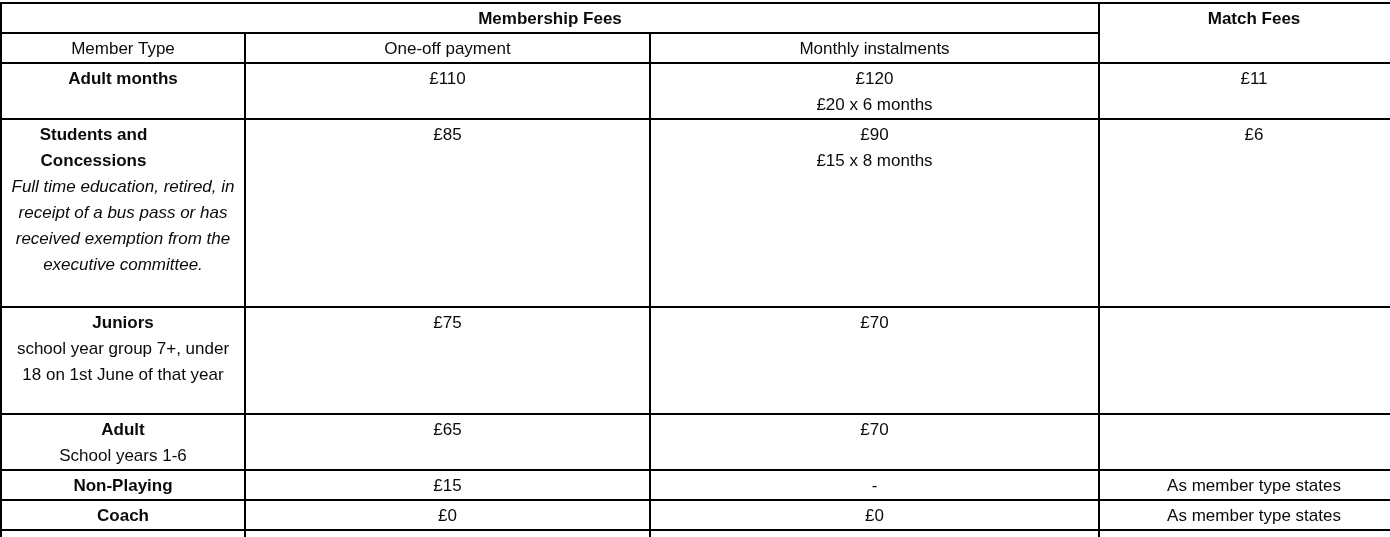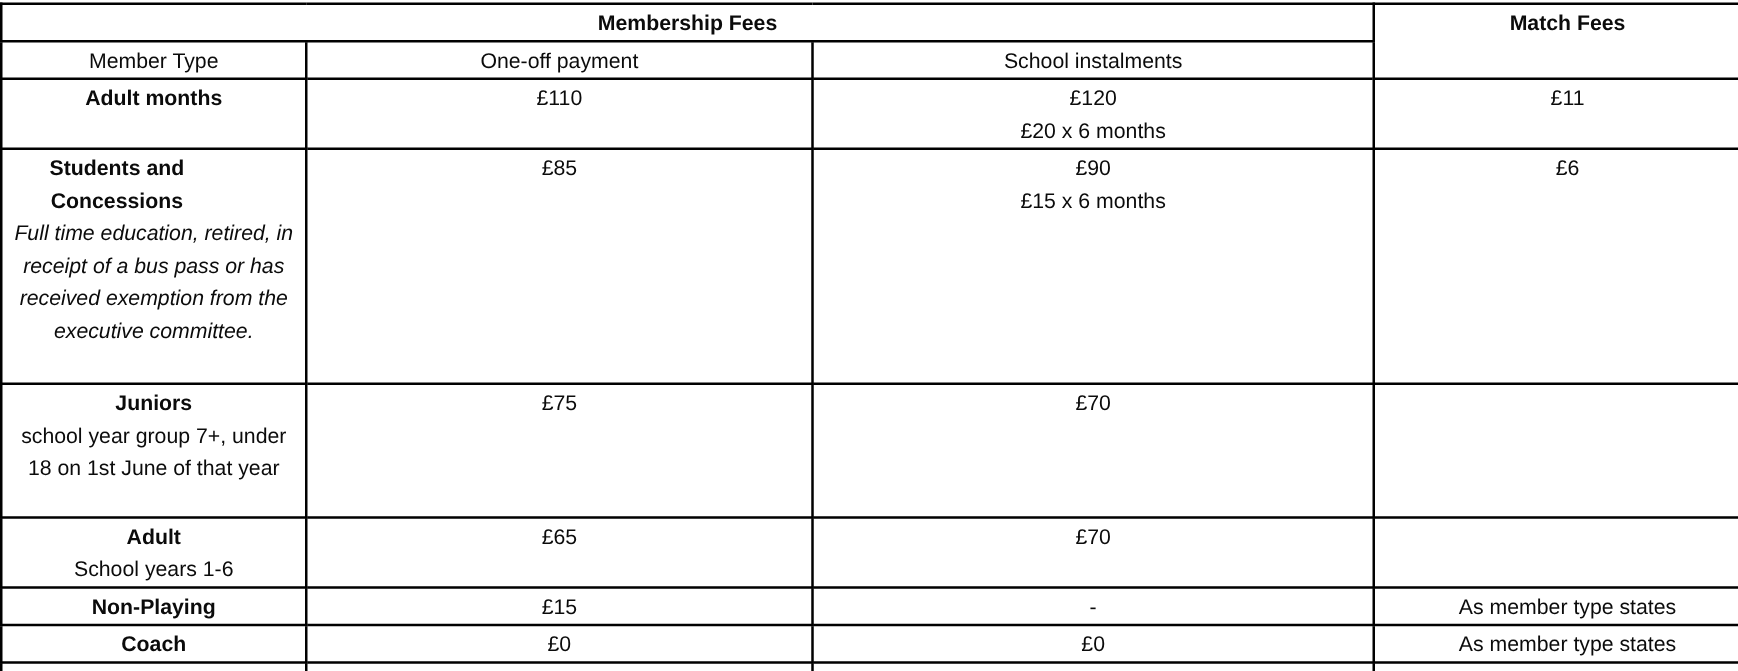--- a/index.html
+++ b/index.html
@@ -74,21 +74,21 @@
 
     <tbody>
         <tr class="r-head1">
       <th class="group-head" colspan="3">Membership Fees</th>
       <td class="match-head" rowspan="2">Match Fees</td>
     </tr>
 
     <tr class="r-head2">
       <th class="col-head">Member Type</th>
       <th class="col-head">One-off payment</th>
-      <th class="col-head">School instalments</th>
+      <th class="col-head">Monthly instalments</th>
     </tr>
 
     <tr class="r-adult">
       <td>
         <span class="mt-title">Adult months</span>
       </td>
       <td>£110</td>
       <td>
         <div>£120</div>
         <div>£20 x 6 months</div>
@@ -97,21 +97,21 @@
     </tr>
 
     <tr class="r-students">
       <td>
         <span class="mt-title narrow">Students and Concessions</span>
         <div class="desc italic">Full time education, retired, in receipt of a bus pass or has received exemption from the executive committee.</div>
       </td>
       <td>£85</td>
       <td>
         <div>£90</div>
-        <div>£15 x 6 months</div>
+        <div>£15 x 8 months</div>
       </td>
       <td>£6</td>
     </tr>
 
     <tr class="r-juniors">
       <td>
         <span class="mt-title">Juniors</span>
         <div class="desc">school year group 7+, under 18 on 1st June of that year</div>
       </td>
       <td>£75</td>

